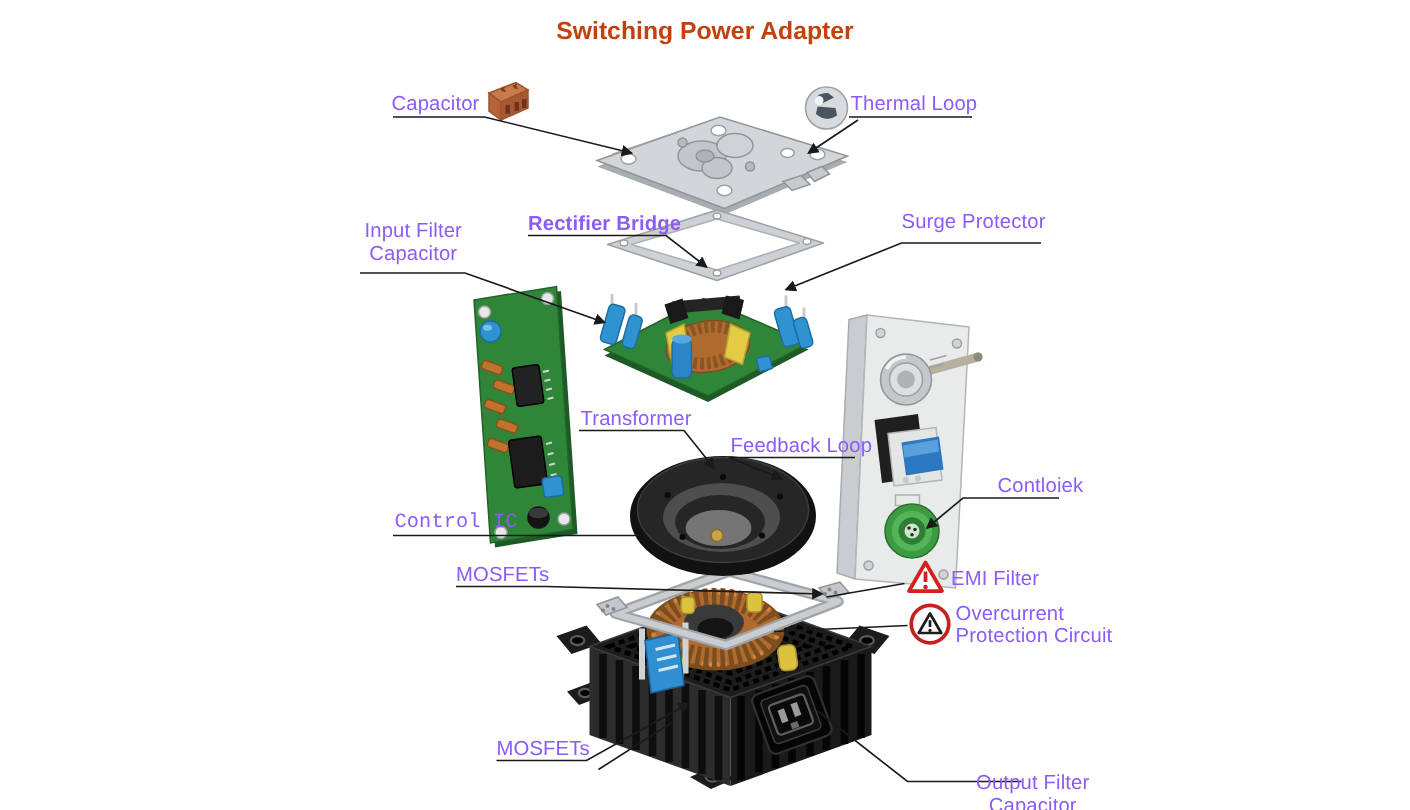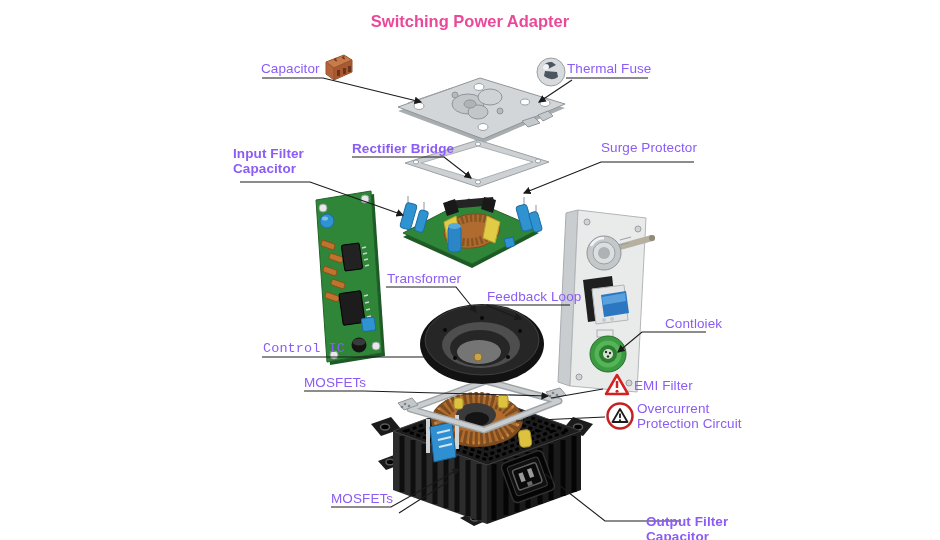--- a/index.html
+++ b/index.html
@@ -1,23 +1,23 @@
 <!DOCTYPE html>
 <html><head>
 <meta charset="utf-8">
 <style>
   html,body{margin:0;padding:0;background:#fff;}
   #canvas{position:relative;width:940px;height:540px;background:#ffffff;overflow:hidden;
           font-family:"Liberation Sans",sans-serif;}
   #art{position:absolute;left:0;top:0;}
   .label{position:absolute;font-size:13.5px;font-weight:500;color:#8b5cf6;
          white-space:pre-line;line-height:15px;letter-spacing:.1px;}
-  .label.center{text-align:left;font-weight:bold;}
+  .label.center{text-align:center;}
   #title{position:absolute;left:0;top:12px;width:940px;text-align:center;
-         font-size:16.5px;font-weight:700;color:#ec4899;}
+         font-size:16.5px;font-weight:700;color:#c2410c;}
 </style>
 </head>
 <body>
 
 <div id="canvas">
 
 <svg id="art" width="940" height="540" viewBox="0 0 940 540">
   <defs>
     <marker id="arr" viewBox="0 0 10 10" refX="8.5" refY="5" markerWidth="7" markerHeight="7" orient="auto-start-reverse">
       <path d="M0,0 L10,5 L0,10 z" fill="#1a1a1a"></path>
@@ -290,21 +290,21 @@
     <path d="M304,391 H364 L548,396" marker-end="url(#arr)"></path>
     <path d="M331,507 H391 L459,469" marker-end="url(#arr)"></path>
     <path d="M399,513 L449,481"></path>
     <path d="M545,474 L605,521 H681"></path>
   </g>
 </svg>
 
 <div id="title">Switching Power Adapter</div>
 
 <div class="label" style="left:261px;top:61px;">Capacitor</div>
-<div class="label" style="left:567px;top:61px;">Thermal Fuse</div>
+<div class="label" style="left:567px;top:61px;">Thermal Loop</div>
 <div class="label" style="left:352px;top:141px;font-weight:bold;">Rectifier Bridge</div>
 <div class="label center" style="left:233px;top:146px;width:85px;">Input Filter
 Capacitor</div>
 <div class="label" style="left:601px;top:140px;">Surge Protector</div>
 <div class="label" style="left:387px;top:271px;">Transformer</div>
 <div class="label" style="left:487px;top:289px;">Feedback Loop</div>
 <div class="label" style="left:263px;top:341px;font-family:Liberation Mono, monospace;">Control IC</div>
 <div class="label" style="left:665px;top:316px;">Contloiek</div>
 <div class="label" style="left:634px;top:378px;">EMI Filter</div>
 <div class="label" style="left:637px;top:402px;line-height:14.5px;">Overcurrent

